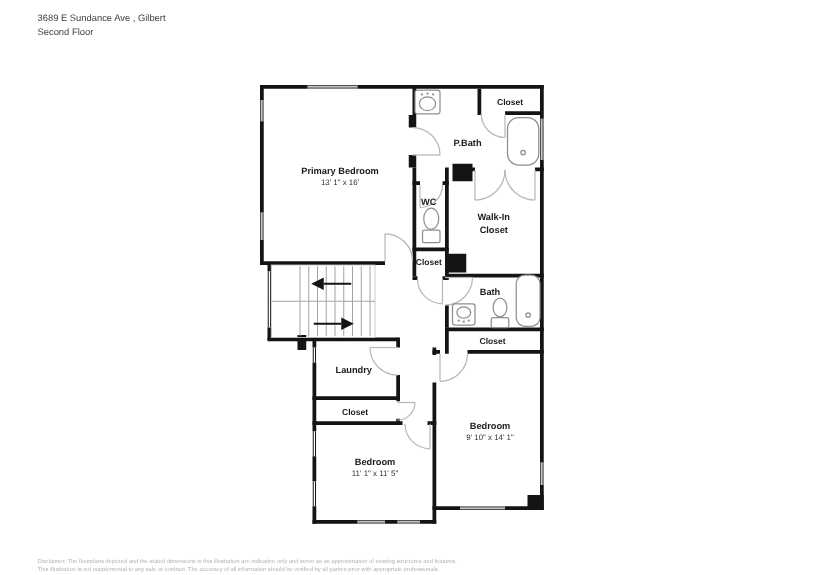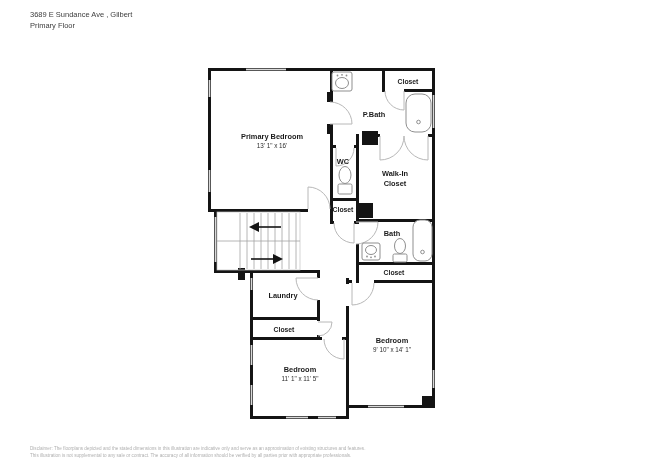--- a/index.html
+++ b/index.html
@@ -11,21 +11,21 @@
   svg text{fill:#1b1b1b;}
   .room{font-weight:bold;font-size:7.4px;text-anchor:middle;}
   .roomsm{font-weight:bold;font-size:6.8px;text-anchor:middle;}
   .dims{font-size:6.3px;fill:#2e2e2e;text-anchor:middle;}
 </style>
 </head>
 <body>
 
 <div class="hdr">
   <div>3689 E Sundance Ave , Gilbert</div>
-  <div>Primary Floor</div>
+  <div>Second Floor</div>
 </div>
 
 <svg width="650" height="460" viewBox="0 0 650 460">
 
   <g fill="#141414">
 
     <rect x="208" y="68" width="38" height="3"></rect>
     <rect x="286" y="68" width="149" height="3"></rect>
 
     <rect x="208" y="68" width="3" height="12"></rect>

